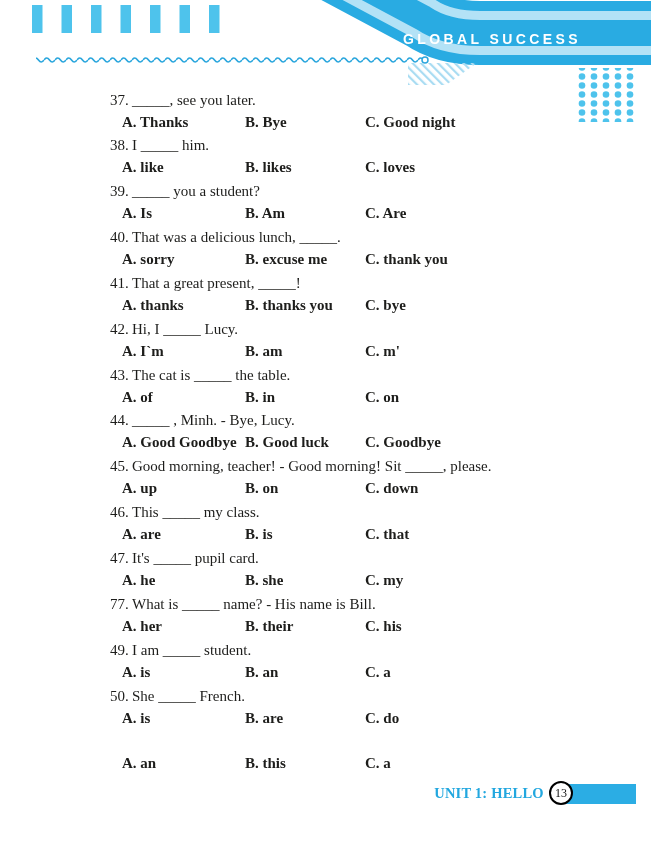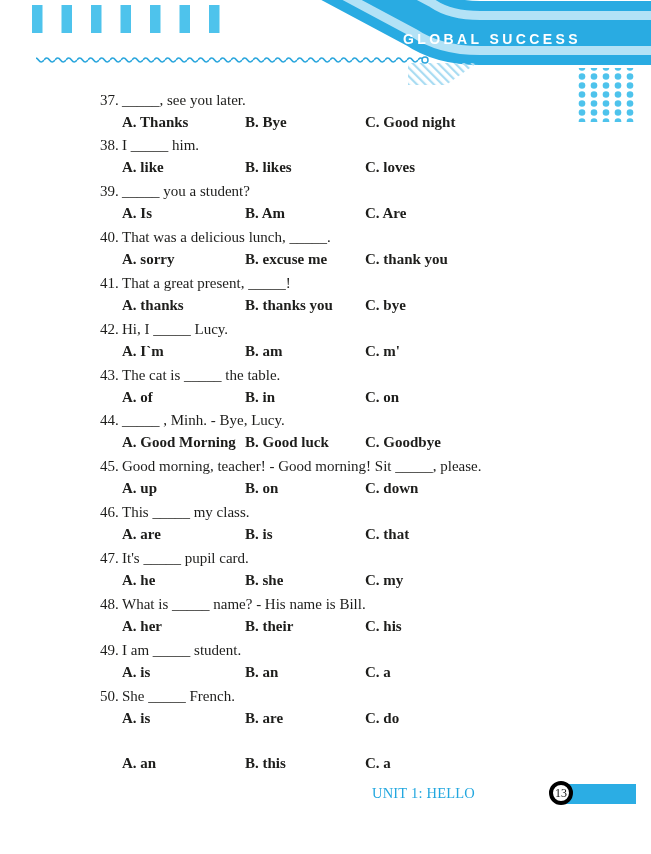--- a/index.html
+++ b/index.html
@@ -13,40 +13,40 @@
   .header-svg{position:absolute;left:0;top:0;}
   .brand{
     position:absolute;left:403px;top:31px;width:200px;
     font-family:"Liberation Sans", sans-serif;font-size:14px;font-weight:700;
     color:#ffffff;letter-spacing:3.4px;white-space:pre;
   }
 
   
   #questions{position:absolute;inset:0;}
   .q{position:absolute;left:98px;width:500px;height:46px;}
-  .q-line1{position:absolute;left:2px;top:0;white-space:pre;line-height:16px;}
+  .q-line1{position:absolute;left:12px;top:0;white-space:pre;line-height:16px;}
   .q-num{display:inline-block;min-width:20px;margin-right:2px;}
   .q-line2{position:absolute;left:24px;top:22px;width:460px;height:18px;line-height:16px;}
   .opt{position:absolute;top:0;white-space:pre;font-weight:bold;}
   .opt-a{left:0;}
   .opt-b{left:123px;}
   .opt-c{left:243px;}
 
   
   .footer-unit{
-    position:absolute;left:372px;top:785px;width:158px;text-align:left;
-    font-weight:400;font-size:14.5px;letter-spacing:.2px;color:#22a7df;
+    position:absolute;left:410px;top:785px;width:158px;text-align:center;
+    font-weight:700;font-size:14.5px;letter-spacing:.2px;color:#22a7df;
   }
   .footer-bar{
     position:absolute;left:558px;top:784px;width:78px;height:20px;
     background:#2bade4;z-index:1;
   }
   .page-badge{
     position:absolute;left:549px;top:781px;width:24px;height:24px;box-sizing:border-box;
-    border:4px solid #000000;border-radius:50%;background:#ffffff;z-index:2;
+    border:2px solid #000000;border-radius:50%;background:#ffffff;z-index:2;
     display:flex;align-items:center;justify-content:center;
     font-size:12px;color:#111111;
   }
 </style>
 </head>
 <body>
 
 <div class="page">
 
   <svg class="header-svg" width="651" height="130" viewBox="0 0 651 130">
@@ -147,21 +147,21 @@
     <div class="q-line2">
       <span class="opt opt-a">A. of</span>
       <span class="opt opt-b">B. in</span>
       <span class="opt opt-c">C. on</span>
     </div>
   </div>
 
   <div class="q" style="top: 412.45px;">
     <div class="q-line1"><span class="q-num">44.</span><span class="q-text">_____ , Minh. - Bye, Lucy.</span></div>
     <div class="q-line2">
-      <span class="opt opt-a">A. Good Morning</span>
+      <span class="opt opt-a">A. Good Goodbye</span>
       <span class="opt opt-b">B. Good luck</span>
       <span class="opt opt-c">C. Goodbye</span>
     </div>
   </div>
 
   <div class="q" style="top: 458.3px;">
     <div class="q-line1"><span class="q-num">45.</span><span class="q-text">Good morning, teacher! - Good morning! Sit _____, please.</span></div>
     <div class="q-line2">
       <span class="opt opt-a">A. up</span>
       <span class="opt opt-b">B. on</span>
@@ -181,21 +181,21 @@
   <div class="q" style="top: 550px;">
     <div class="q-line1"><span class="q-num">47.</span><span class="q-text">It's _____ pupil card.</span></div>
     <div class="q-line2">
       <span class="opt opt-a">A. he</span>
       <span class="opt opt-b">B. she</span>
       <span class="opt opt-c">C. my</span>
     </div>
   </div>
 
   <div class="q" style="top: 595.85px;">
-    <div class="q-line1"><span class="q-num">48.</span><span class="q-text">What is _____ name? - His name is Bill.</span></div>
+    <div class="q-line1"><span class="q-num">77.</span><span class="q-text">What is _____ name? - His name is Bill.</span></div>
     <div class="q-line2">
       <span class="opt opt-a">A. her</span>
       <span class="opt opt-b">B. their</span>
       <span class="opt opt-c">C. his</span>
     </div>
   </div>
 
   <div class="q" style="top: 641.7px;">
     <div class="q-line1"><span class="q-num">49.</span><span class="q-text">I am _____ student.</span></div>
     <div class="q-line2">

